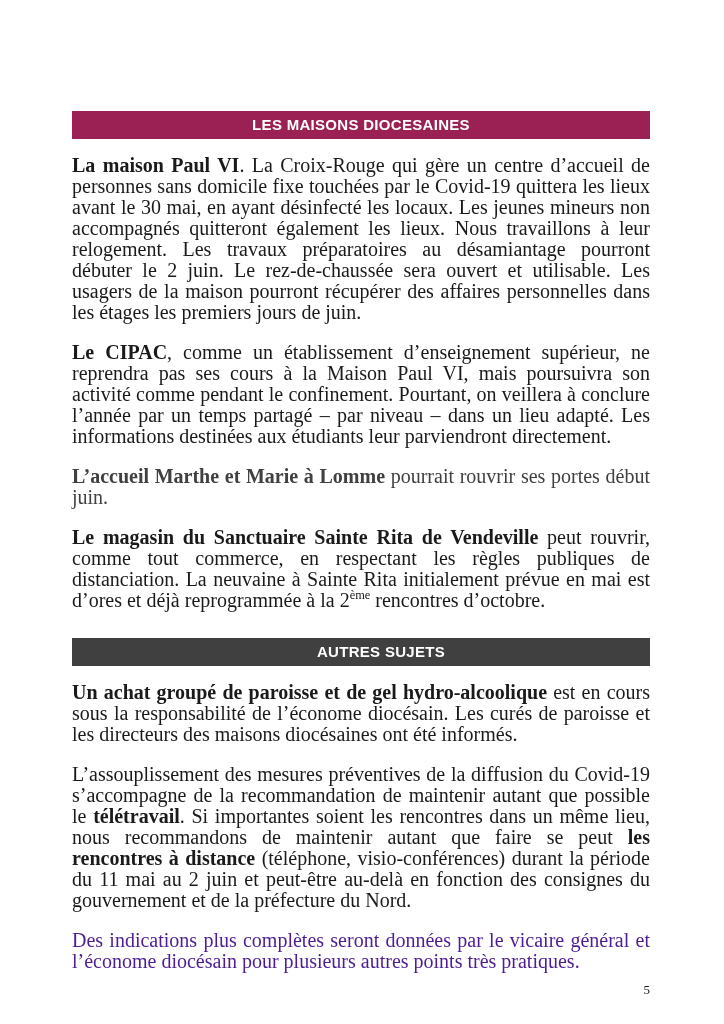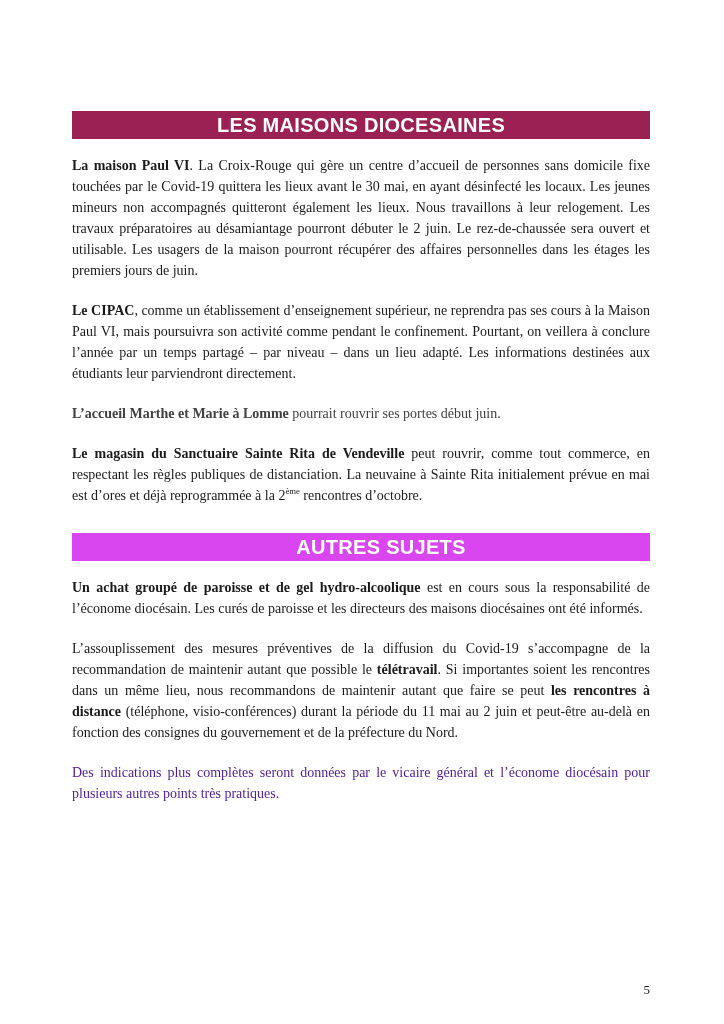--- a/index.html
+++ b/index.html
@@ -21,30 +21,30 @@
     left: 72px;
     top: 111px;
     width: 578px;
   }
   .banner {
     height: 28px;
     line-height: 28px;
     text-align: center;
     font-family: "Liberation Sans", "DejaVu Sans", sans-serif;
     font-weight: bold;
-    font-size: 20px;
+    font-size: 15px;
     letter-spacing: 0.3px;
     margin: 0 0 16px 0;
   }
   .banner.not-first {
     margin-top: 27px;
   }
   p.para {
     margin: 0 0 19px 0;
-    font-size: 14px;
+    font-size: 20px;
     line-height: 21px;
     text-align: justify;
   }
   p.para .bold {
     font-weight: bold;
   }
   p.para sup {
     font-size: 0.62em;
     vertical-align: super;
     line-height: 0;
@@ -61,19 +61,19 @@
 </head>
 <body>
 
 <div class="page">
   <div class="content" id="content">
       <div class="banner" style="background: rgb(155, 33, 84); color: rgb(255, 255, 255);">LES MAISONS DIOCESAINES</div>
       <p class="para" style="color: rgb(26, 26, 26);"><span class="bold">La maison Paul VI</span><span>. La Croix-Rouge qui gère un centre d’accueil de personnes sans domicile fixe touchées par le Covid-19 quittera les lieux avant le 30 mai, en ayant désinfecté les locaux. Les jeunes mineurs non accompagnés quitteront également les lieux. Nous travaillons à leur relogement. Les travaux préparatoires au désamiantage pourront débuter le 2 juin. Le rez-de-chaussée sera ouvert et utilisable. Les usagers de la maison pourront récupérer des affaires personnelles dans les étages les premiers jours de juin.</span></p>
       <p class="para" style="color: rgb(26, 26, 26);"><span class="bold">Le CIPAC</span><span>, comme un établissement d’enseignement supérieur, ne reprendra pas ses cours à la Maison Paul VI, mais poursuivra son activité comme pendant le confinement. Pourtant, on veillera à conclure l’année par un temps partagé – par niveau – dans un lieu adapté. Les informations destinées aux étudiants leur parviendront directement.</span></p>
       <p class="para" style="color: #404040;"><span class="bold">L’accueil Marthe et Marie à Lomme</span><span> pourrait rouvrir ses portes début juin.</span></p>
       <p class="para" style="color: rgb(26, 26, 26);"><span class="bold">Le magasin du Sanctuaire Sainte Rita de Vendeville</span><span> peut rouvrir, comme tout commerce, en respectant les règles publiques de distanciation. La neuvaine à Sainte Rita initialement prévue en mai est d’ores et déjà reprogrammée à la 2</span><sup>ème</sup><span> rencontres d’octobre.</span></p>
-      <div class="banner not-first" style="background: #d946ef; color: rgb(255, 255, 255); padding-left: 40px;">AUTRES SUJETS</div>
+      <div class="banner not-first" style="background: #404040; color: rgb(255, 255, 255); padding-left: 40px;">AUTRES SUJETS</div>
       <p class="para" style="color: rgb(26, 26, 26);"><span class="bold">Un achat groupé de paroisse et de gel hydro-alcoolique</span><span> est en cours sous la responsabilité de l’économe diocésain. Les curés de paroisse et les directeurs des maisons diocésaines ont été informés.</span></p>
       <p class="para" style="color: rgb(26, 26, 26);"><span>L’assouplissement des mesures préventives de la diffusion du Covid-19 s’accompagne de la recommandation de maintenir autant que possible le </span><span class="bold">télétravail</span><span>. Si importantes soient les rencontres dans un même lieu, nous recommandons de maintenir autant que faire se peut </span><span class="bold">les rencontres à distance</span><span> (téléphone, visio-conférences) durant la période du 11 mai au 2 juin et peut-être au-delà en fonction des consignes du gouvernement et de la préfecture du Nord.</span></p>
       <p class="para" style="color: #4c1d95;"><span>Des indications plus complètes seront données par le vicaire général et l’économe diocésain pour plusieurs autres points très pratiques.</span></p>
     </div>
   <div class="page-number">5</div>
 </div>
 
 </body></html>

